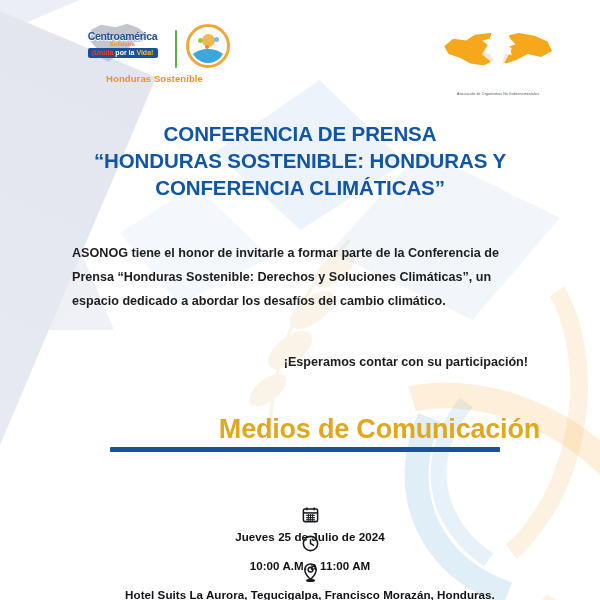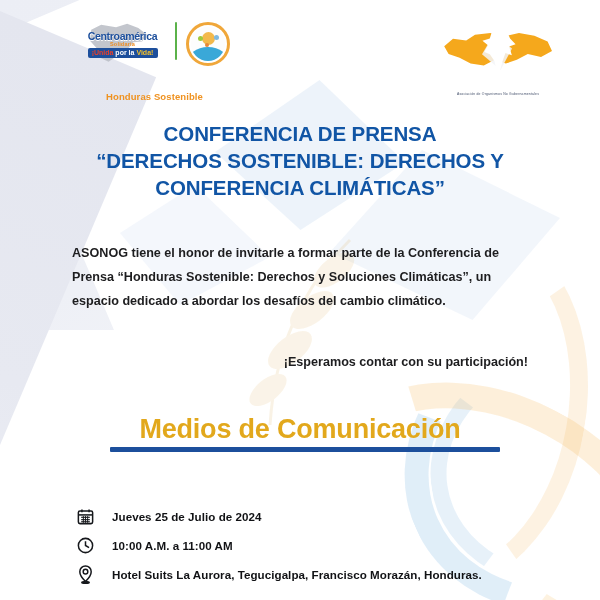--- a/index.html
+++ b/index.html
@@ -90,21 +90,21 @@
 
   
   .header{
     position:absolute;left:0;top:0;width:600px;height:105px;
   }
   .logo-cluster{
     position:absolute;left:62px;top:22px;
     width:185px;
     display:flex;flex-direction:column;align-items:center;
   }
-  .logo-row{display:flex;align-items:flex-start;gap:9px;height:46px;}
+  .logo-row{display:flex;align-items:flex-end;gap:9px;height:46px;}
   .ca-logo{position:relative;width:86px;height:46px;}
   .ca-map{
     position:absolute;left:8px;top:1px;width:62px;height:42px;
     background:#b9bcc4;opacity:.85;
     clip-path:polygon(6% 16%,22% 4%,46% 10%,64% 2%,82% 12%,96% 28%,88% 44%,
       74% 46%,66% 60%,54% 64%,46% 80%,34% 92%,22% 84%,16% 62%,4% 42%);
   }
   .ca-t1{
     position:absolute;left:0;top:8px;width:86px;text-align:center;
     font-size:10.5px;font-weight:bold;color:#1d4f9c;letter-spacing:-.3px;
@@ -134,21 +134,21 @@
   .hs-water{
     position:absolute;left:-4px;bottom:-2px;width:42px;height:16px;
     background:#3aa8d8;border-radius:50% 50% 0 0/100% 100% 0 0;
   }
   .hs-sun{
     position:absolute;left:11px;top:5px;width:13px;height:13px;border-radius:50%;
     background:#f3b94c;
   }
   .hs-leafdot{position:absolute;border-radius:50%;background:#9fc93c;}
   .logo-sub{
-    margin-top:22px;text-align:center;
+    margin-top:4px;text-align:center;
     font-size:9.5px;font-weight:bold;color:#ef9220;line-height:13px;
     letter-spacing:.1px;
   }
 
   .asonog{
     position:absolute;left:438px;top:24px;width:120px;height:72px;
   }
   .as-map{
     position:absolute;left:4px;top:6px;width:110px;height:48px;
     background:#f5a81c;
@@ -195,32 +195,32 @@
     color:#1d1d1f;
   }
   .cta{
     position:absolute;left:72px;top:352px;width:456px;
     text-align:right;
     font-size:12.6px;line-height:20px;font-weight:bold;
     color:#1d1d1f;
   }
   .section-head{
     position:absolute;left:60px;top:412px;width:480px;
-    text-align:center;
+    text-align:right;
     font-size:27px;line-height:34px;font-weight:bold;
     color:#e2a81c;letter-spacing:-.2px;
   }
   .section-rule{
     position:absolute;left:110px;top:447px;width:390px;height:5px;
     background:#1c4f9c;border-radius:1px;
   }
 
   .details{position:absolute;left:75px;top:504px;width:470px;}
   .detail-row{
-    display:flex;align-items:center;gap:16px;height:25px;margin-bottom:4px;
+    display:flex;align-items:center;gap:5px;height:25px;margin-bottom:4px;flex-direction:column;
   }
   .detail-icon{
     width:21px;height:21px;flex:0 0 21px;
     display:flex;align-items:center;justify-content:center;
   }
   .detail-icon svg{display:block;}
   .detail-text{
     font-size:11.6px;font-weight:bold;color:#111215;letter-spacing:.05px;
     white-space:nowrap;
   }
@@ -295,21 +295,21 @@
       <div class="as-wing"></div>
       <div class="as-dove"></div>
       <div class="as-tag">Asociación de Organismos No Gubernamentales</div>
     </div>
   </div>
 
   <div class="content">
 
     <div class="title">
       <div>CONFERENCIA DE PRENSA</div>
-      <div>“DERECHOS SOSTENIBLE: DERECHOS Y</div>
+      <div>“HONDURAS SOSTENIBLE: HONDURAS Y</div>
       <div>CONFERENCIA CLIMÁTICAS”</div>
     </div>
 
     <div class="body-par">ASONOG tiene el honor de invitarle a formar parte de la Conferencia de Prensa “Honduras Sostenible: Derechos y Soluciones Climáticas”, un espacio dedicado a abordar los desafíos del cambio climático.</div>
 
     <div class="cta">¡Esperamos contar con su participación!</div>
 
     <div class="section-head">Medios de Comunicación</div>
     <div class="section-rule"></div>
 

